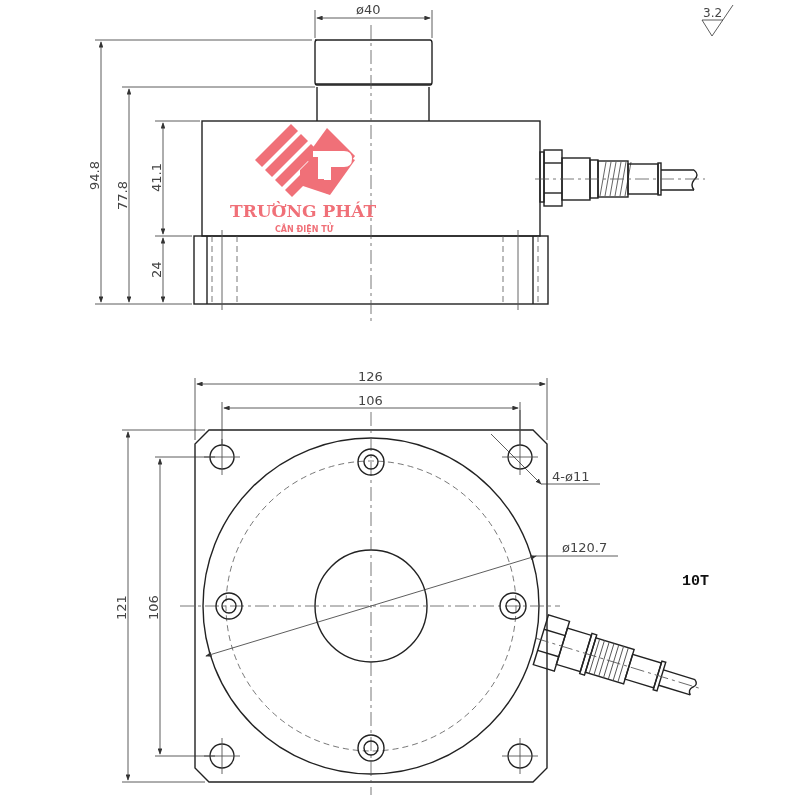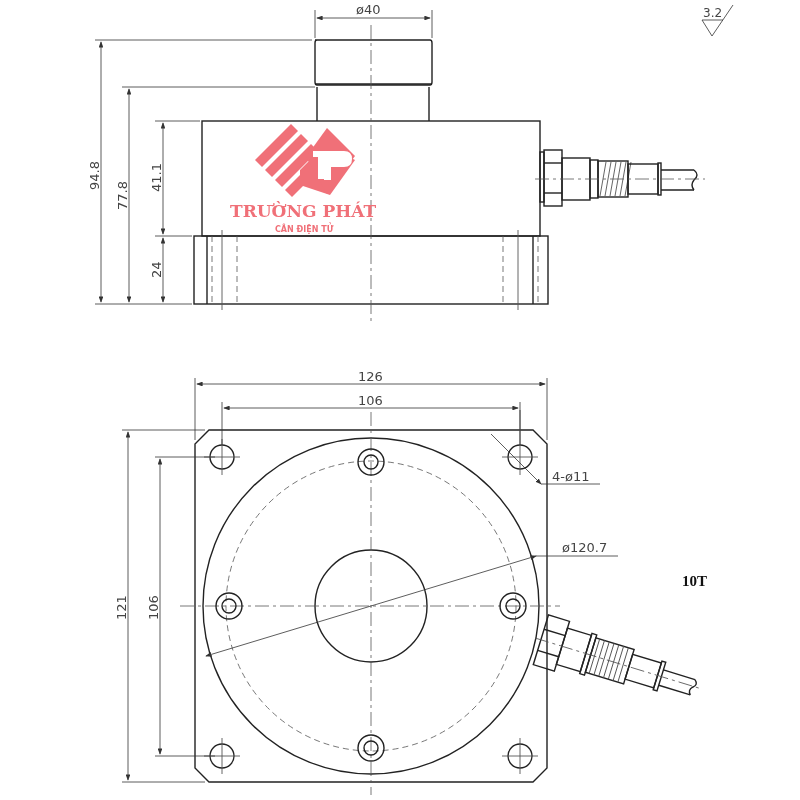--- a/index.html
+++ b/index.html
@@ -6,21 +6,21 @@
   body { width:800px; height:800px; position:relative; overflow:hidden; font-family:"DejaVu Sans", sans-serif; }
   svg { position:absolute; left:0; top:0; }
   .ln { stroke:#222; stroke-width:1.4; fill:none; }
   .thin { stroke:#555; stroke-width:0.9; fill:none; }
   .dim { stroke:#333; stroke-width:0.8; fill:none; }
   .center { stroke:#555; stroke-width:0.8; fill:none; stroke-dasharray:14 4 3 4; }
   .hidden { stroke:#555; stroke-width:0.8; fill:none; stroke-dasharray:6 4; }
   .dimtxt { font-family:"DejaVu Sans", sans-serif; font-size:13px; fill:#444; }
   .logo-txt { font-family:"DejaVu Serif", serif; font-weight:bold; font-size:17px; fill:#f07078; }
   .logo-sub { font-family:"DejaVu Sans", sans-serif; font-weight:bold; font-size:8px; fill:#f07078; }
-  .model { position:absolute; left:682px; top:573px; font-family:Liberation Serif, serif; font-weight:bold; font-size:15px; color:#111; }
+  .model { position:absolute; left:682px; top:573px; font-family:Liberation Mono, monospace; font-weight:bold; font-size:15px; color:#111; }
 </style>
 </head>
 <body>
 
 <svg width="800" height="800" viewBox="0 0 800 800" xmlns="http://www.w3.org/2000/svg">
   <defs>
     <marker id="arr" markerWidth="8" markerHeight="6" refX="7" refY="3" orient="auto-start-reverse">
       <path d="M0,0 L8,3 L0,6 z" fill="#333"></path>
     </marker>
   </defs>

